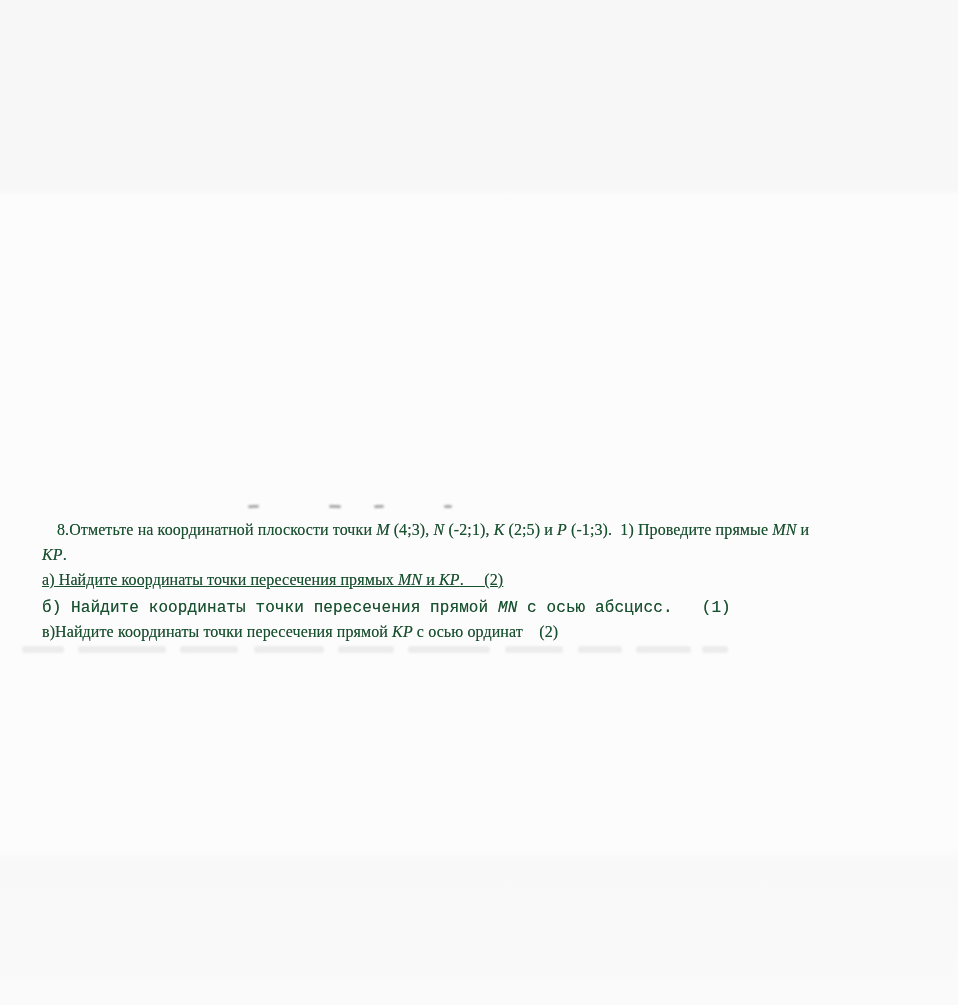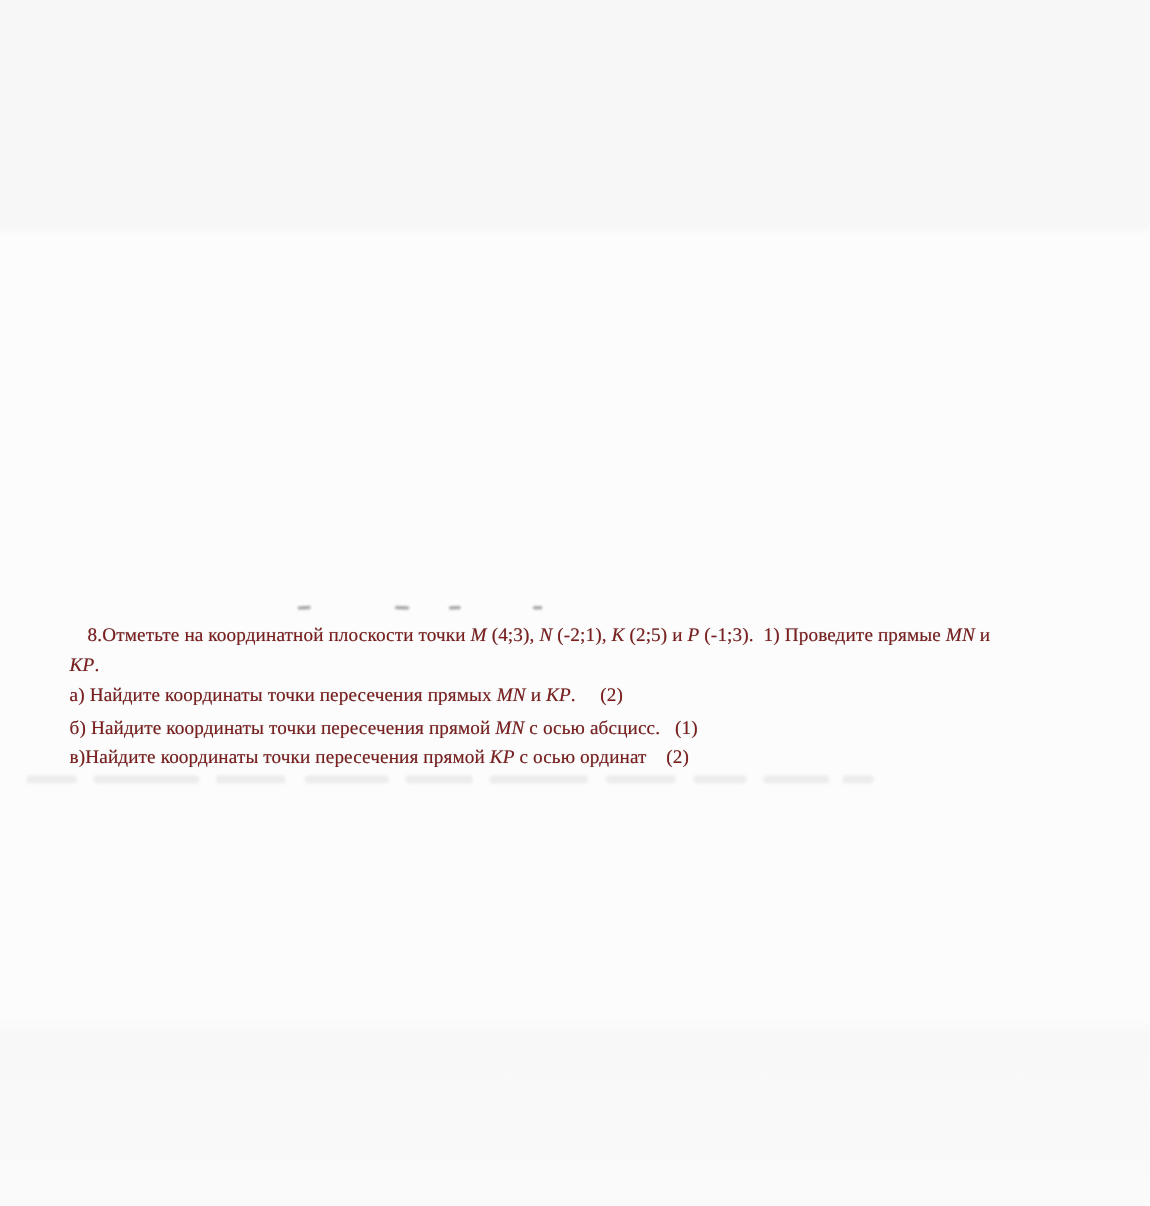--- a/index.html
+++ b/index.html
@@ -13,33 +13,33 @@
       #f8f7f7 0px, #f8f7f7 188px,
       #fcfcfc 196px, #fcfcfc 848px,
       #f9f8f8 862px, #fafafa 1005px
     );
   }
   .page {
     position: absolute; inset: 0;
   }
   .line {
     position: absolute;
-    left: 58px;
+    left: 42px;
     font-size: 16px;
     line-height: 18px;
-    color: #7f1d1d;
+    color: #14532d;
     white-space: pre;
     letter-spacing: 0.1px;
     text-shadow: 0 0 0.6px rgba(40,40,40,0.55);
   }
   .line .it { font-style: italic; }
   .l1 { top: 521px; padding-left: 15px; }
   .l2 { top: 546px; }
-  .l3 { top: 571px; }
-  .l4 { top: 599px; }
+  .l3 { top: 571px; text-decoration: underline; }
+  .l4 { top: 599px; font-family: Liberation Mono, monospace; }
   .l5 { top: 623px; }
 
   
   .crop-dash {
     position: absolute;
     height: 3px;
     top: 505px;
     background: #8d8d8d;
     border-radius: 2px;
     filter: blur(0.8px);

